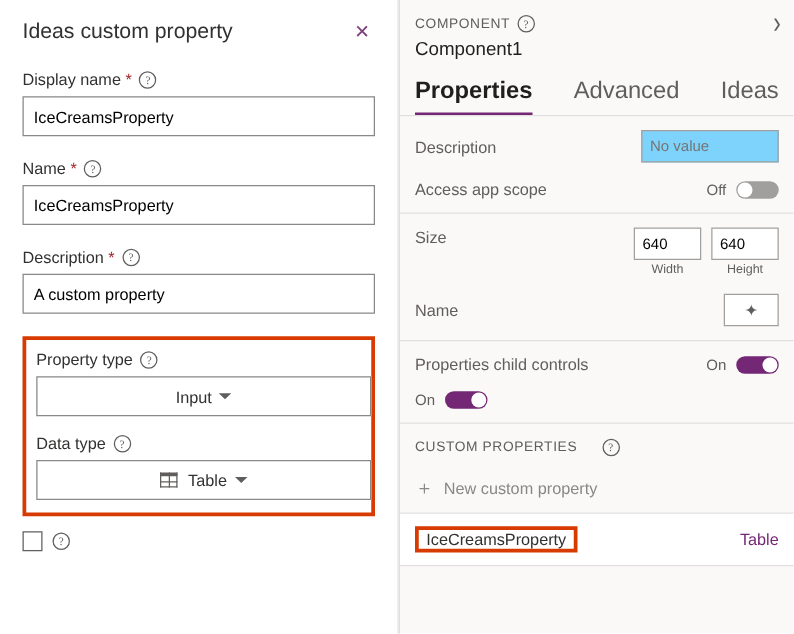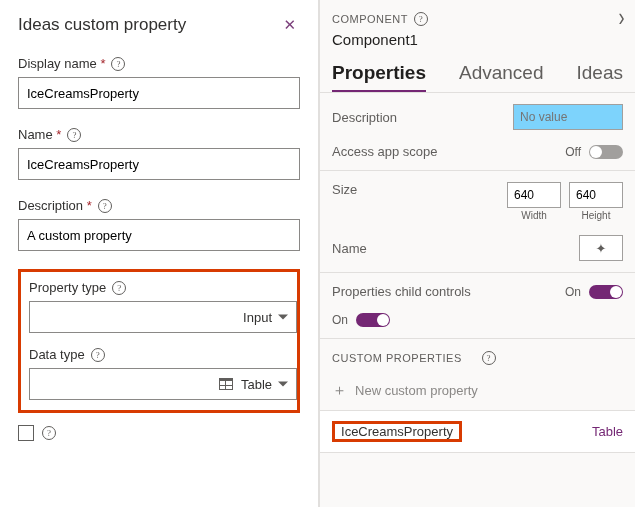--- a/index.html
+++ b/index.html
@@ -68,21 +68,21 @@
     height: 32px;
     border: 1px solid #8a8886;
     padding: 0 8px;
     font-size: 13px;
     font-family: inherit;
     background: #fff;
   }
   .select-box {
     display: flex;
     align-items: center;
-    justify-content: flex-end;
+    justify-content: center;
     cursor: pointer;
     gap: 6px;
   }
   .chevron {
     width: 0; height: 0;
     border-left: 5px solid transparent;
     border-right: 5px solid transparent;
     border-top: 6px solid #605e5c;
     transform: scaleY(0.8);
   }

